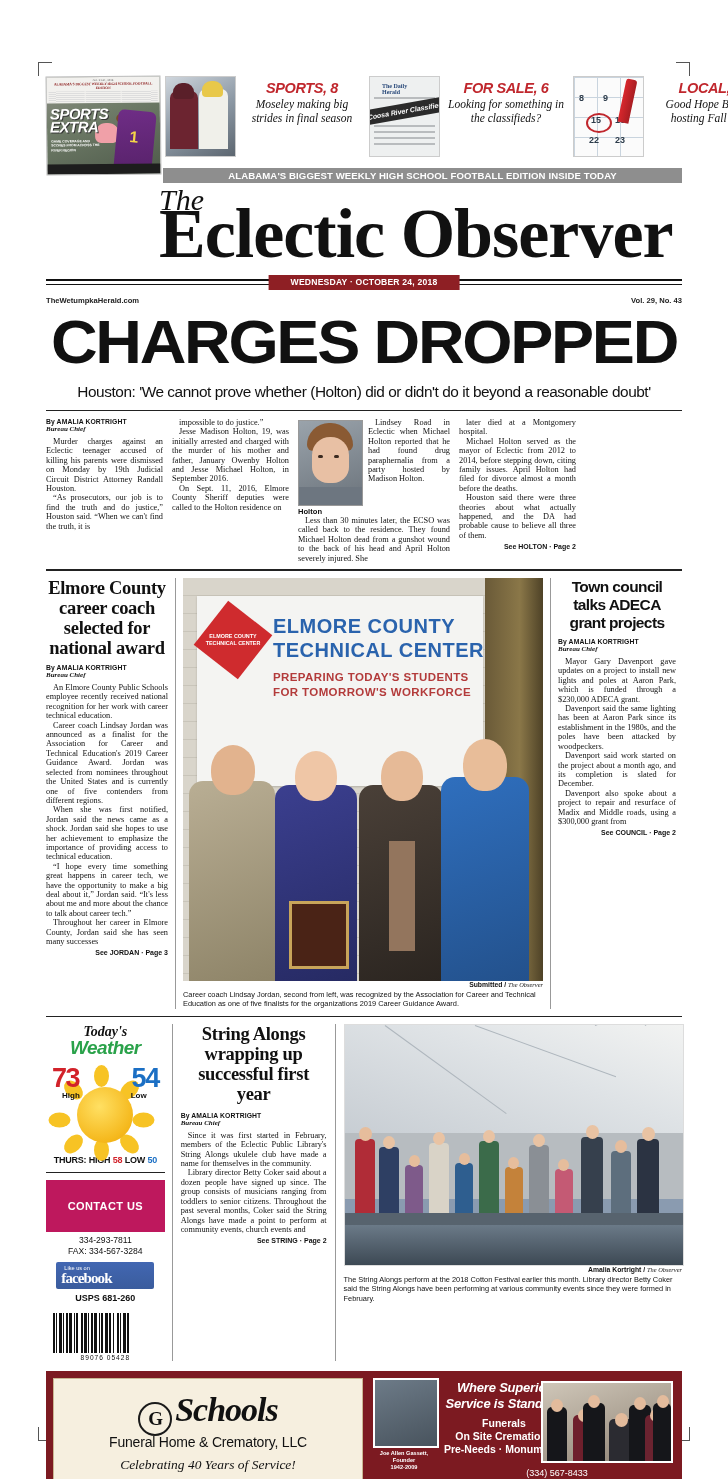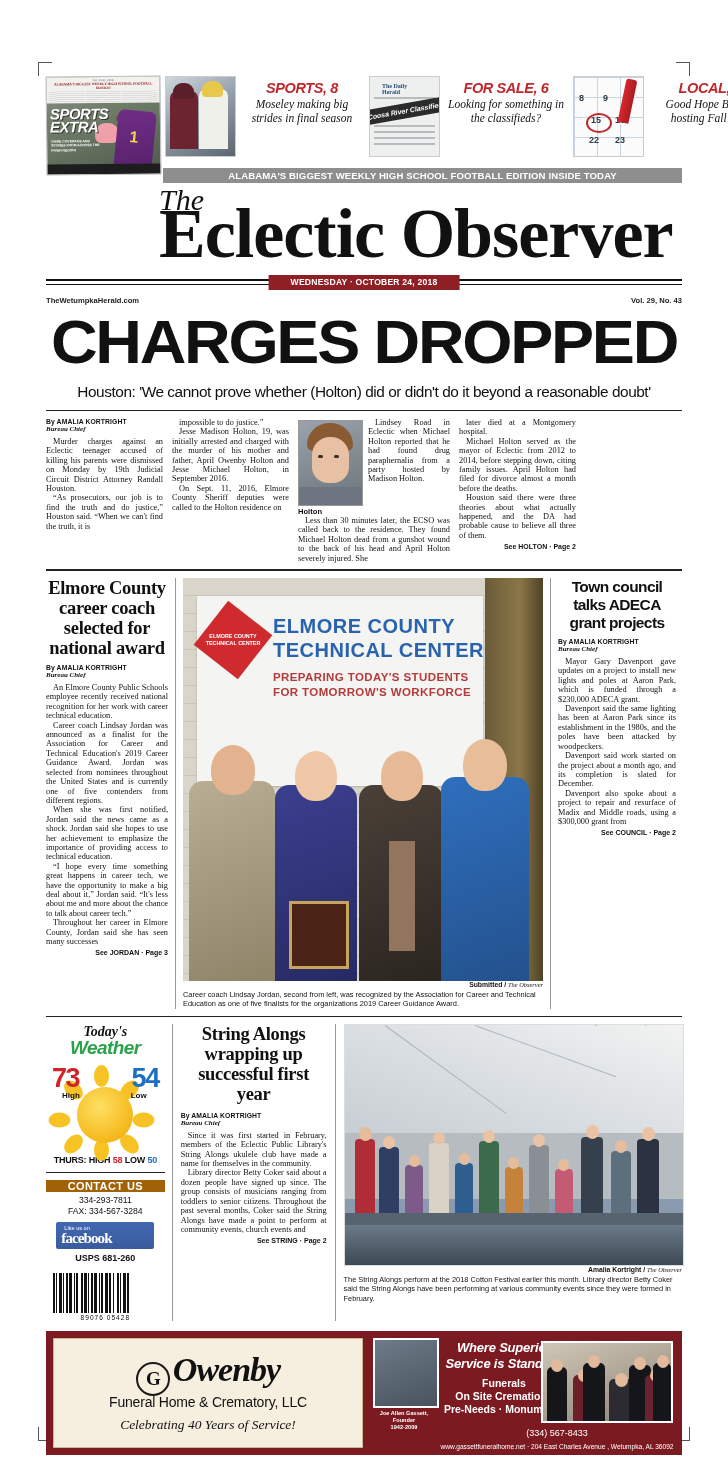--- a/index.html
+++ b/index.html
@@ -148,22 +148,22 @@
   .suncore .disc{position:absolute;left:50%;top:30px;transform:translateX(-50%);width:56px;height:56px;border-radius:50%;
     background:radial-gradient(circle at 40% 35%,#ffe063,#f5b81c 70%,#e8a20d);}
   .suncore .ray{position:absolute;width:15px;height:22px;border-radius:50%;background:#f7c324;}
   .hi{position:absolute;left:6px;top:6px;font-family:"Liberation Sans",sans-serif;font-weight:bold;font-size:27px;color:#d2222a;letter-spacing:-1.5px;}
   .lo{position:absolute;right:6px;top:6px;font-family:"Liberation Sans",sans-serif;font-weight:bold;font-size:27px;color:#1b6fc4;letter-spacing:-1.5px;}
   .hilbl{position:absolute;left:16px;top:34px;font-family:"Liberation Sans",sans-serif;font-weight:bold;font-size:8px;}
   .lolbl{position:absolute;right:18px;top:34px;font-family:"Liberation Sans",sans-serif;font-weight:bold;font-size:8px;}
   .thurs{font-family:"Liberation Sans",sans-serif;font-weight:bold;font-size:9px;margin-top:2px;letter-spacing:-.2px;}
   .thurs .r{color:#d2222a;} .thurs .b{color:#1b6fc4;}
   .wxline{height:1px;background:#222;margin:7px 0;}
-  .contact{background:#a16207;color:#fff;font-family:"Liberation Sans",sans-serif;font-weight:bold;font-size:11px;
-    text-align:center;padding:0 0;letter-spacing:.4px;}
+  .contact{background:#be185d;color:#fff;font-family:"Liberation Sans",sans-serif;font-weight:bold;font-size:11px;
+    text-align:center;padding:20px 0;letter-spacing:.4px;}
   .phones{font-family:"Liberation Sans",sans-serif;font-size:8.6px;text-align:center;line-height:11px;margin-top:3px;}
   .fbbox{margin:5px auto 0;width:98px;height:27px;background:linear-gradient(#4267b2,#3a5c9d);border-radius:2px;position:relative;}
   .fbbox .lk{position:absolute;left:8px;top:3px;color:#fff;font-family:"Liberation Sans",sans-serif;font-size:5.6px;}
   .fbbox .fw{position:absolute;left:5px;top:8px;color:#fff;font-family:"Liberation Serif",serif;font-weight:bold;font-size:15px;letter-spacing:-.9px;}
   .usps{font-family:"Liberation Sans",sans-serif;font-weight:bold;font-size:9px;text-align:center;margin-top:4px;}
   .barcode{margin:4px auto 0;width:104px;height:46px;display:flex;align-items:flex-end;gap:0;}
   .barcode i{display:block;background:#111;height:40px;}
   .bcnum{font-family:"Liberation Sans",sans-serif;font-size:6.6px;text-align:center;letter-spacing:1px;margin-top:1px;}
 
   .photo2{position:relative;width:100%;height:240px;overflow:hidden;background:#8a9bb0;border:1px solid #ddd;}
@@ -308,21 +308,21 @@
 
     <div class="lead">
       <div class="c">
         <div class="byline">By AMALIA KORTRIGHT</div>
         <div class="byline2">Bureau Chief</div>
         <p class="body">Murder charges against an Eclectic teenager accused of killing his parents were dismissed on Monday by 19th Judicial Circuit District Attorney Randall Houston.</p>
         <p class="body">“As prosecutors, our job is to find the truth and do justice,” Houston said. “When we can't find the truth, it is</p>
       </div>
       <div class="c">
         <p class="body">impossible to do justice.”</p>
-        <p class="body">Jesse Madison Holton, 19, was initially arrested and charged with the murder of his mother and father, April Owenby Holton and Jesse Michael Holton, in September 2016.</p>
+        <p class="body">Jesse Madison Holton, 19, was initially arrested and charged with the murder of his mother and father, January Owenby Holton and Jesse Michael Holton, in September 2016.</p>
         <p class="body">On Sept. 11, 2016, Elmore County Sheriff deputies were called to the Holton residence on</p>
       </div>
       <div class="c wide">
         <div class="mug">
           <div class="hair"></div>
             <div class="face"></div>
           <div class="eye" style="left:19px"></div>
             <div class="eye" style="left:35px"></div>
           <div class="shirt"></div>
         </div>
@@ -553,21 +553,21 @@
           <div class="cutline">The String Alongs perform at the 2018 Cotton Festival earlier this month. Library director Betty Coker said the String Alongs have been performing at various community events since they were formed in February.</div>
         </div>
       </div>
 
     </div>
 
     <div class="adwrap">
       <div class="adleft">
         <div class="inner">
           <div class="gname">
-            <span class="gmonogram">G</span><span>Owenby</span>
+            <span class="gmonogram">G</span><span>Schools</span>
           </div>
           <div class="gsub">Funeral Home &amp; Crematory, LLC</div>
           <div class="gcel">Celebrating 40 Years of Service!</div>
         </div>
       </div>
       <div class="adright">
         <div class="founder">
           <div class="ph"></div>
           <div class="nm">
             <span>Joe Allen Gassett,</span><br>

